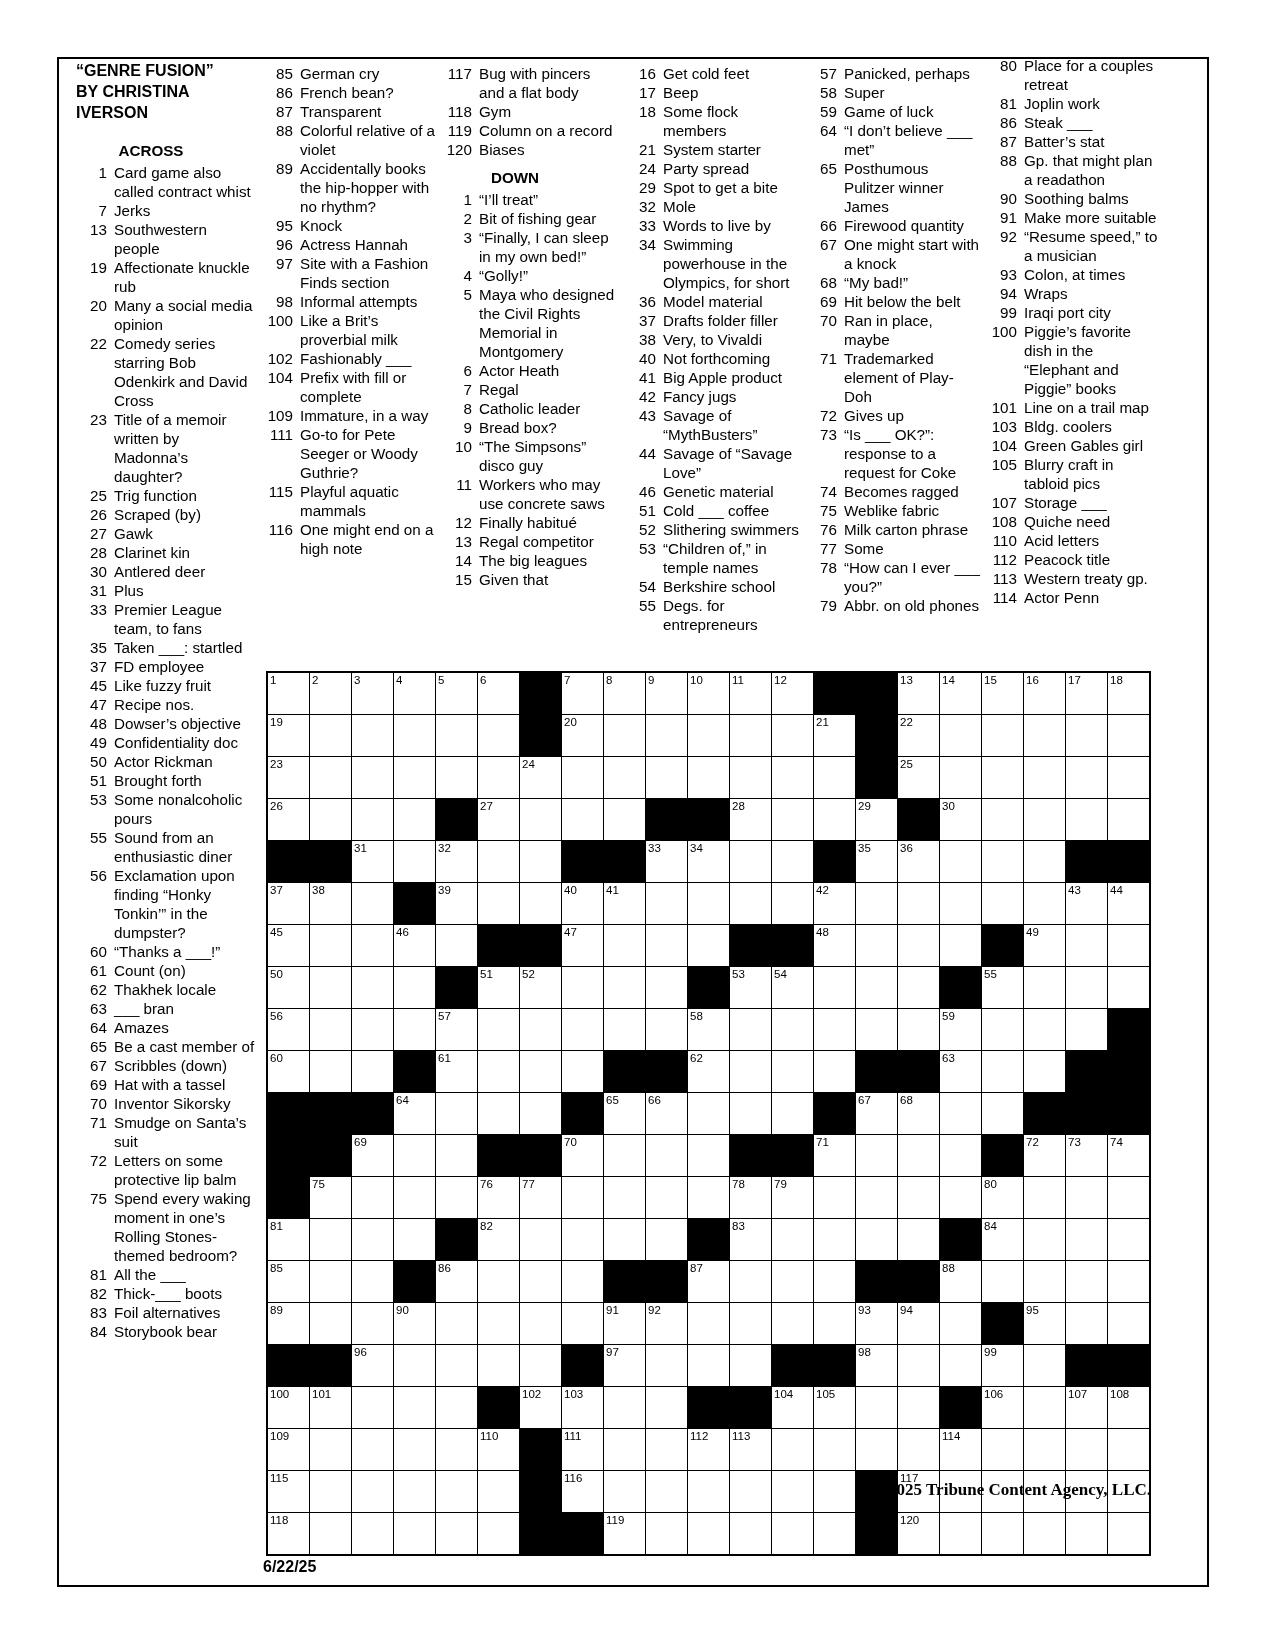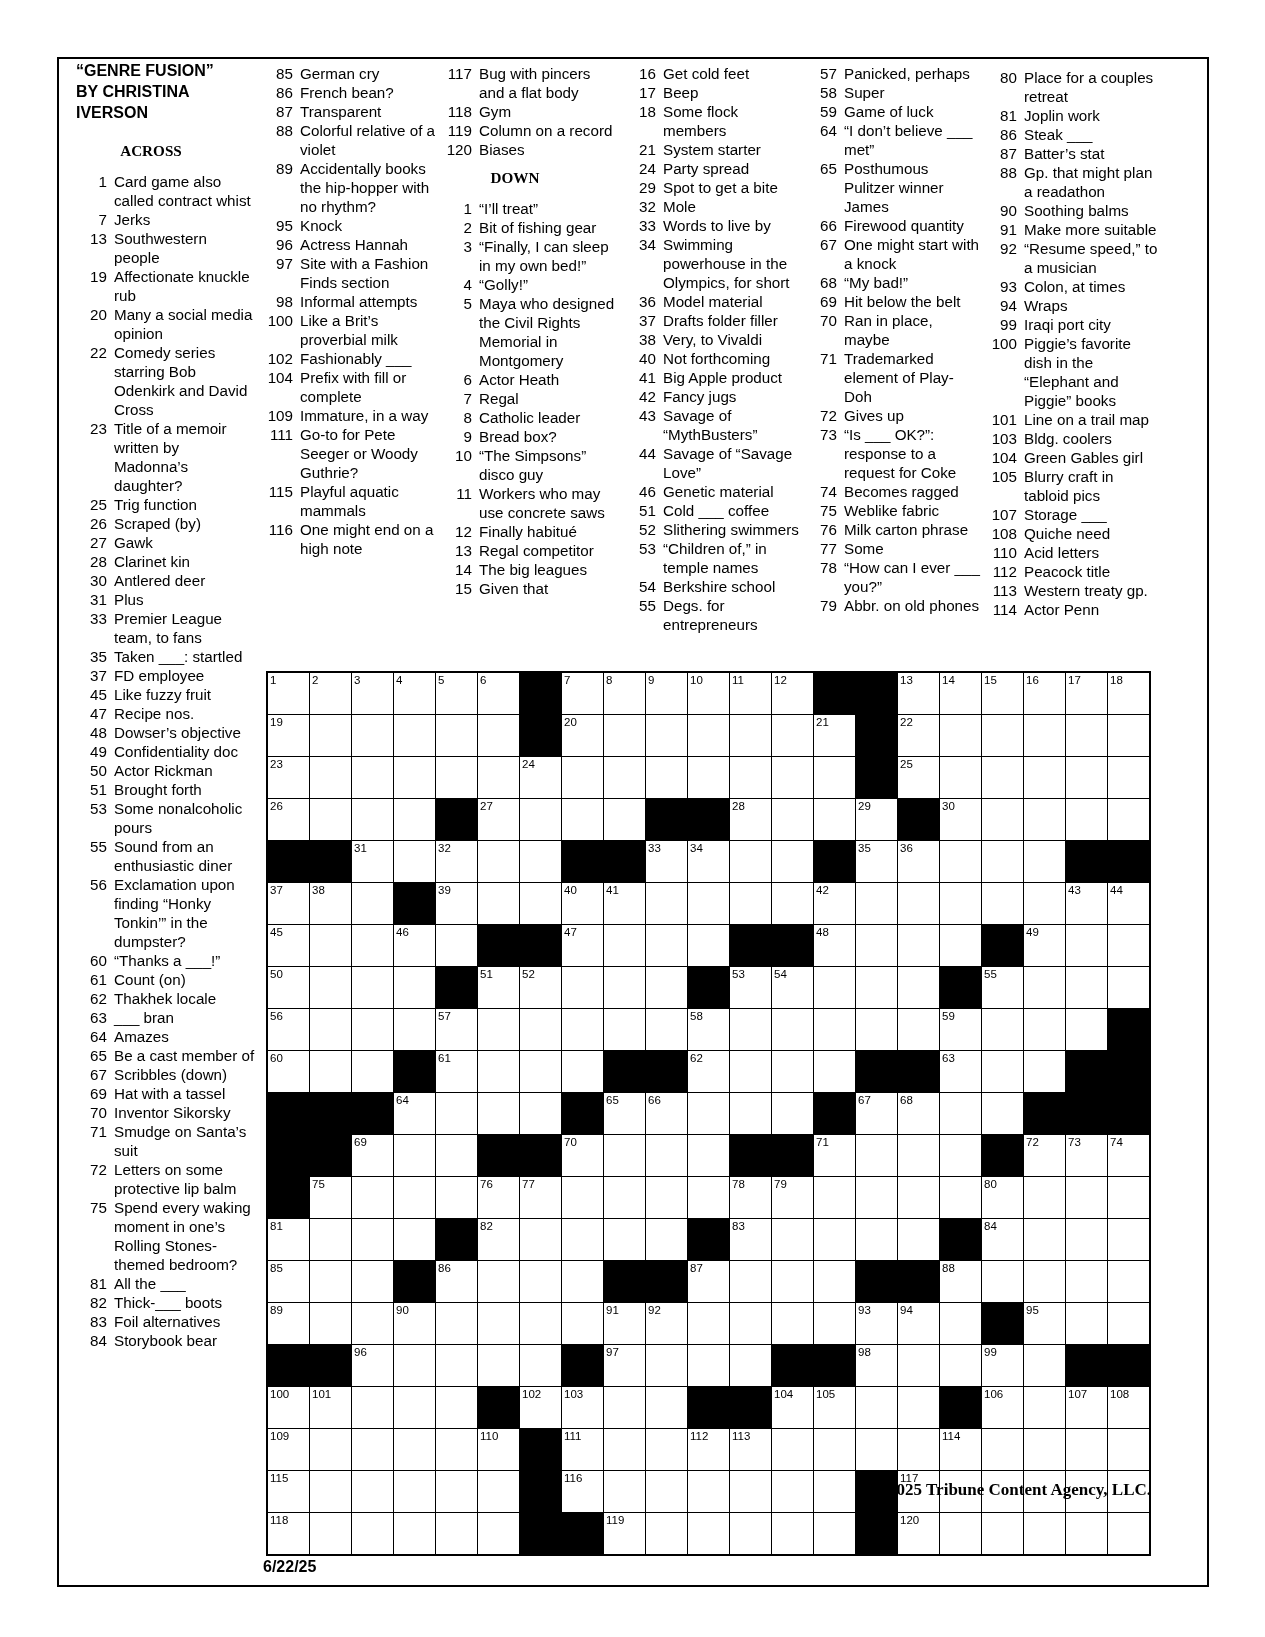--- a/index.html
+++ b/index.html
@@ -6,23 +6,23 @@
   body{width:1265px;height:1637px;position:relative;background:#fff;color:#000;
        font-family:"Liberation Sans",sans-serif;}
   .frame{position:absolute;left:57px;top:57px;width:1148px;height:1526px;border:2px solid #000;}
   .title{position:absolute;left:76px;top:60px;font-weight:bold;font-size:16px;line-height:21px;}
   .clue-col{position:absolute;font-size:15.2px;line-height:19px;}
   #col1{left:76px;top:140px;width:180px}
   #col2{left:262px;top:64px;width:176px}
   #col3{left:441px;top:64px;width:178px}
   #col4{left:625px;top:64px;width:177px}
   #col5{left:806px;top:64px;width:175px}
-  #col6{left:986px;top:68px;width:172px}
-  .list-header{font-weight:bold;text-align:center;padding-right:30px;margin:1px 0 1px 0;font-family:Liberation Serif, serif;}
-  .clue-col .list-header + .clue{margin-top:12px}
+  #col6{left:986px;top:56px;width:172px}
+  .list-header{font-weight:bold;text-align:center;padding-right:30px;margin:1px 0 1px 0;}
+  .clue-col .list-header + .clue{margin-top:3px}
   .sec-gap{height:8px}
   .clue{padding-left:38px;text-indent:-38px;}
   .num{display:inline-block;width:31px;text-align:right;margin-right:7px;text-indent:0;}
   #grid{position:absolute;left:266px;top:671px;display:grid;
         grid-template-columns:repeat(21,40.5px);grid-template-rows:repeat(21,40.5px);
         gap:1.5px;background:#000;border:2.5px solid #000;}
   .cell{background:#fff;position:relative;}
   .cell.black{background:#000;}
   .cellnum{position:absolute;left:2px;top:1px;font-size:11.5px;line-height:12px;}
   .footer-date{position:absolute;left:263px;top:1558px;font-weight:bold;font-size:16px;}

